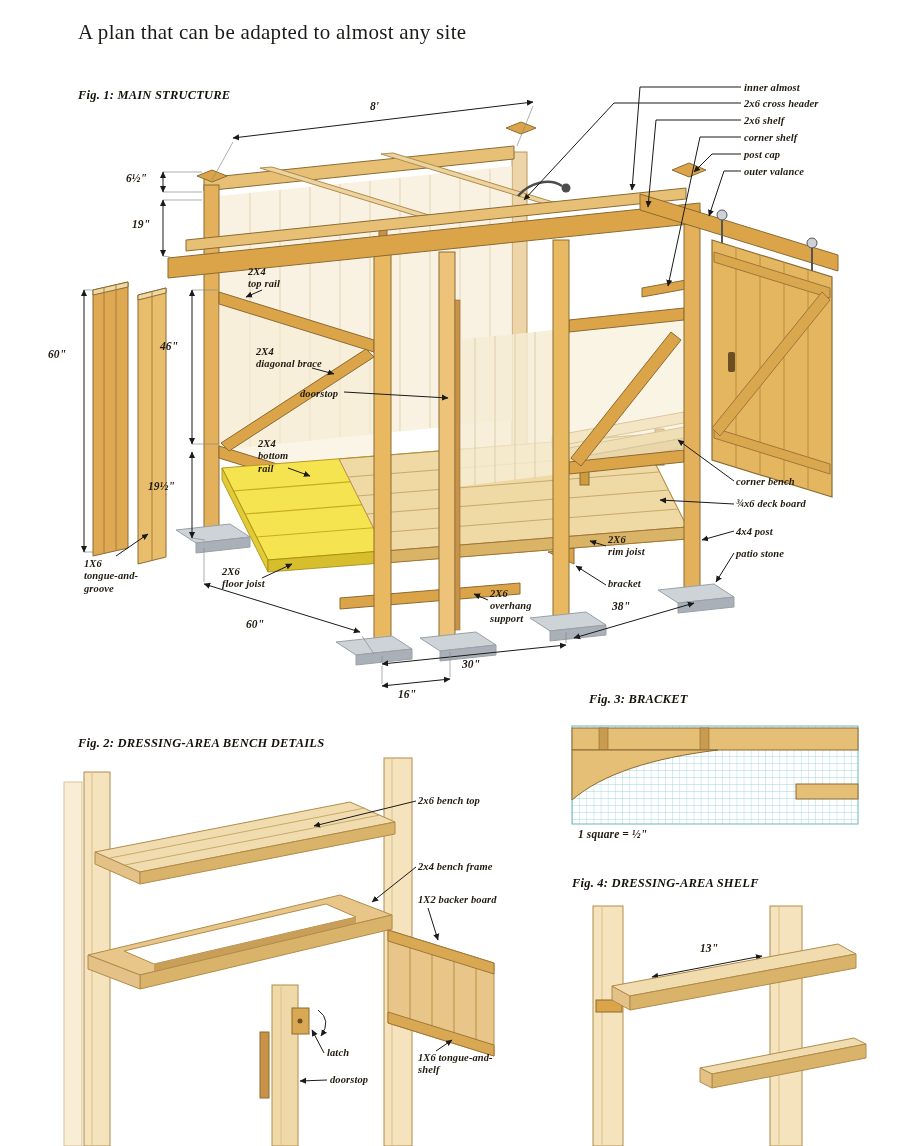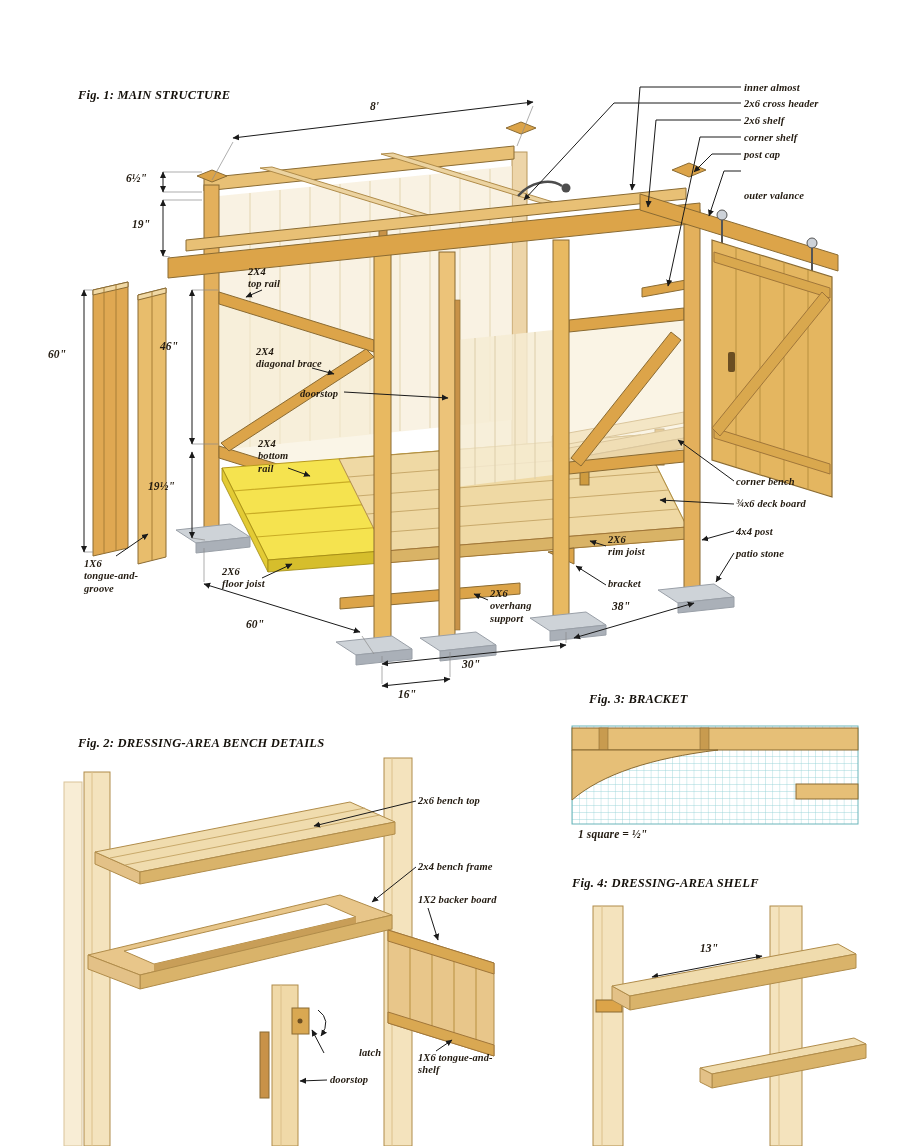--- a/index.html
+++ b/index.html
@@ -266,20 +266,21 @@
       <polygon points="630,996 856,954 856,968 630,1010" fill="#d9b36a" class="lt"></polygon>
     </g>
     <g>
       <polygon points="700,1068 854,1038 866,1044 712,1074" fill="#f0dcae" class="lt"></polygon>
       <polygon points="712,1074 866,1044 866,1058 712,1088" fill="#d9b36a" class="lt"></polygon>
       <polygon points="700,1068 712,1074 712,1088 700,1082" fill="#e3c187" class="lt"></polygon>
     </g>
   </g>
 </svg>
 
+  <div class="title">A plan that can be adapted to almost any site</div>
 
   <div class="cap" style="left:78px;top:88px;">Fig. 1: MAIN STRUCTURE</div>
   <div class="cap" style="left:78px;top:736px;">Fig. 2: DRESSING-AREA BENCH DETAILS</div>
   <div class="cap" style="left:589px;top:692px;">Fig. 3: BRACKET</div>
   <div class="cap" style="left:572px;top:876px;">Fig. 4: DRESSING-AREA SHELF</div>
 
   <div class="lbl dim" style="left:370px;top:100px;">8'</div>
   <div class="lbl dim" style="left:126px;top:172px;">6½"</div>
   <div class="lbl dim" style="left:132px;top:218px;">19"</div>
   <div class="lbl dim" style="left:48px;top:348px;">60"</div>
@@ -288,21 +289,21 @@
   <div class="lbl dim" style="left:246px;top:618px;">60"</div>
   <div class="lbl dim" style="left:462px;top:658px;">30"</div>
   <div class="lbl dim" style="left:398px;top:688px;">16"</div>
   <div class="lbl dim" style="left:612px;top:600px;">38"</div>
 
   <div class="lbl" style="left:744px;top:82px;">inner almost</div>
   <div class="lbl" style="left:744px;top:98px;">2x6 cross header</div>
   <div class="lbl" style="left:744px;top:115px;">2x6 shelf</div>
   <div class="lbl" style="left:744px;top:132px;">corner shelf</div>
   <div class="lbl" style="left:744px;top:149px;">post cap</div>
-  <div class="lbl" style="left:744px;top:166px;margin-top:24px;">outer valance</div>
+  <div class="lbl" style="left:744px;top:166px;">outer valance</div>
 
   <div class="lbl" style="left:248px;top:266px;">2X4
 top rail</div>
   <div class="lbl" style="left:256px;top:346px;">2X4
 diagonal brace</div>
   <div class="lbl" style="left:300px;top:388px;">doorstop</div>
   <div class="lbl" style="left:258px;top:438px;">2X4
 bottom
 rail</div>
   <div class="lbl" style="left:84px;top:558px;">1X6
@@ -317,21 +318,21 @@
   <div class="lbl" style="left:736px;top:498px;">¾x6 deck board</div>
   <div class="lbl" style="left:736px;top:526px;">4x4 post</div>
   <div class="lbl" style="left:736px;top:548px;">patio stone</div>
   <div class="lbl" style="left:608px;top:534px;">2X6
 rim joist</div>
   <div class="lbl" style="left:608px;top:578px;">bracket</div>
 
   <div class="lbl" style="left:418px;top:795px;">2x6 bench top</div>
   <div class="lbl" style="left:418px;top:861px;">2x4 bench frame</div>
   <div class="lbl" style="left:418px;top:894px;">1X2 backer board</div>
-  <div class="lbl" style="left:327px;top:1047px;margin-left:32px;">latch</div>
+  <div class="lbl" style="left:327px;top:1047px;">latch</div>
   <div class="lbl" style="left:330px;top:1074px;">doorstop</div>
   <div class="lbl" style="left:418px;top:1052px;">1X6 tongue-and-
 shelf</div>
 
   <div class="lbl dim" style="left:578px;top:828px;">1 square = ½"</div>
   <div class="lbl dim" style="left:700px;top:942px;">13"</div>
 
 </div>
 
 </body></html>

